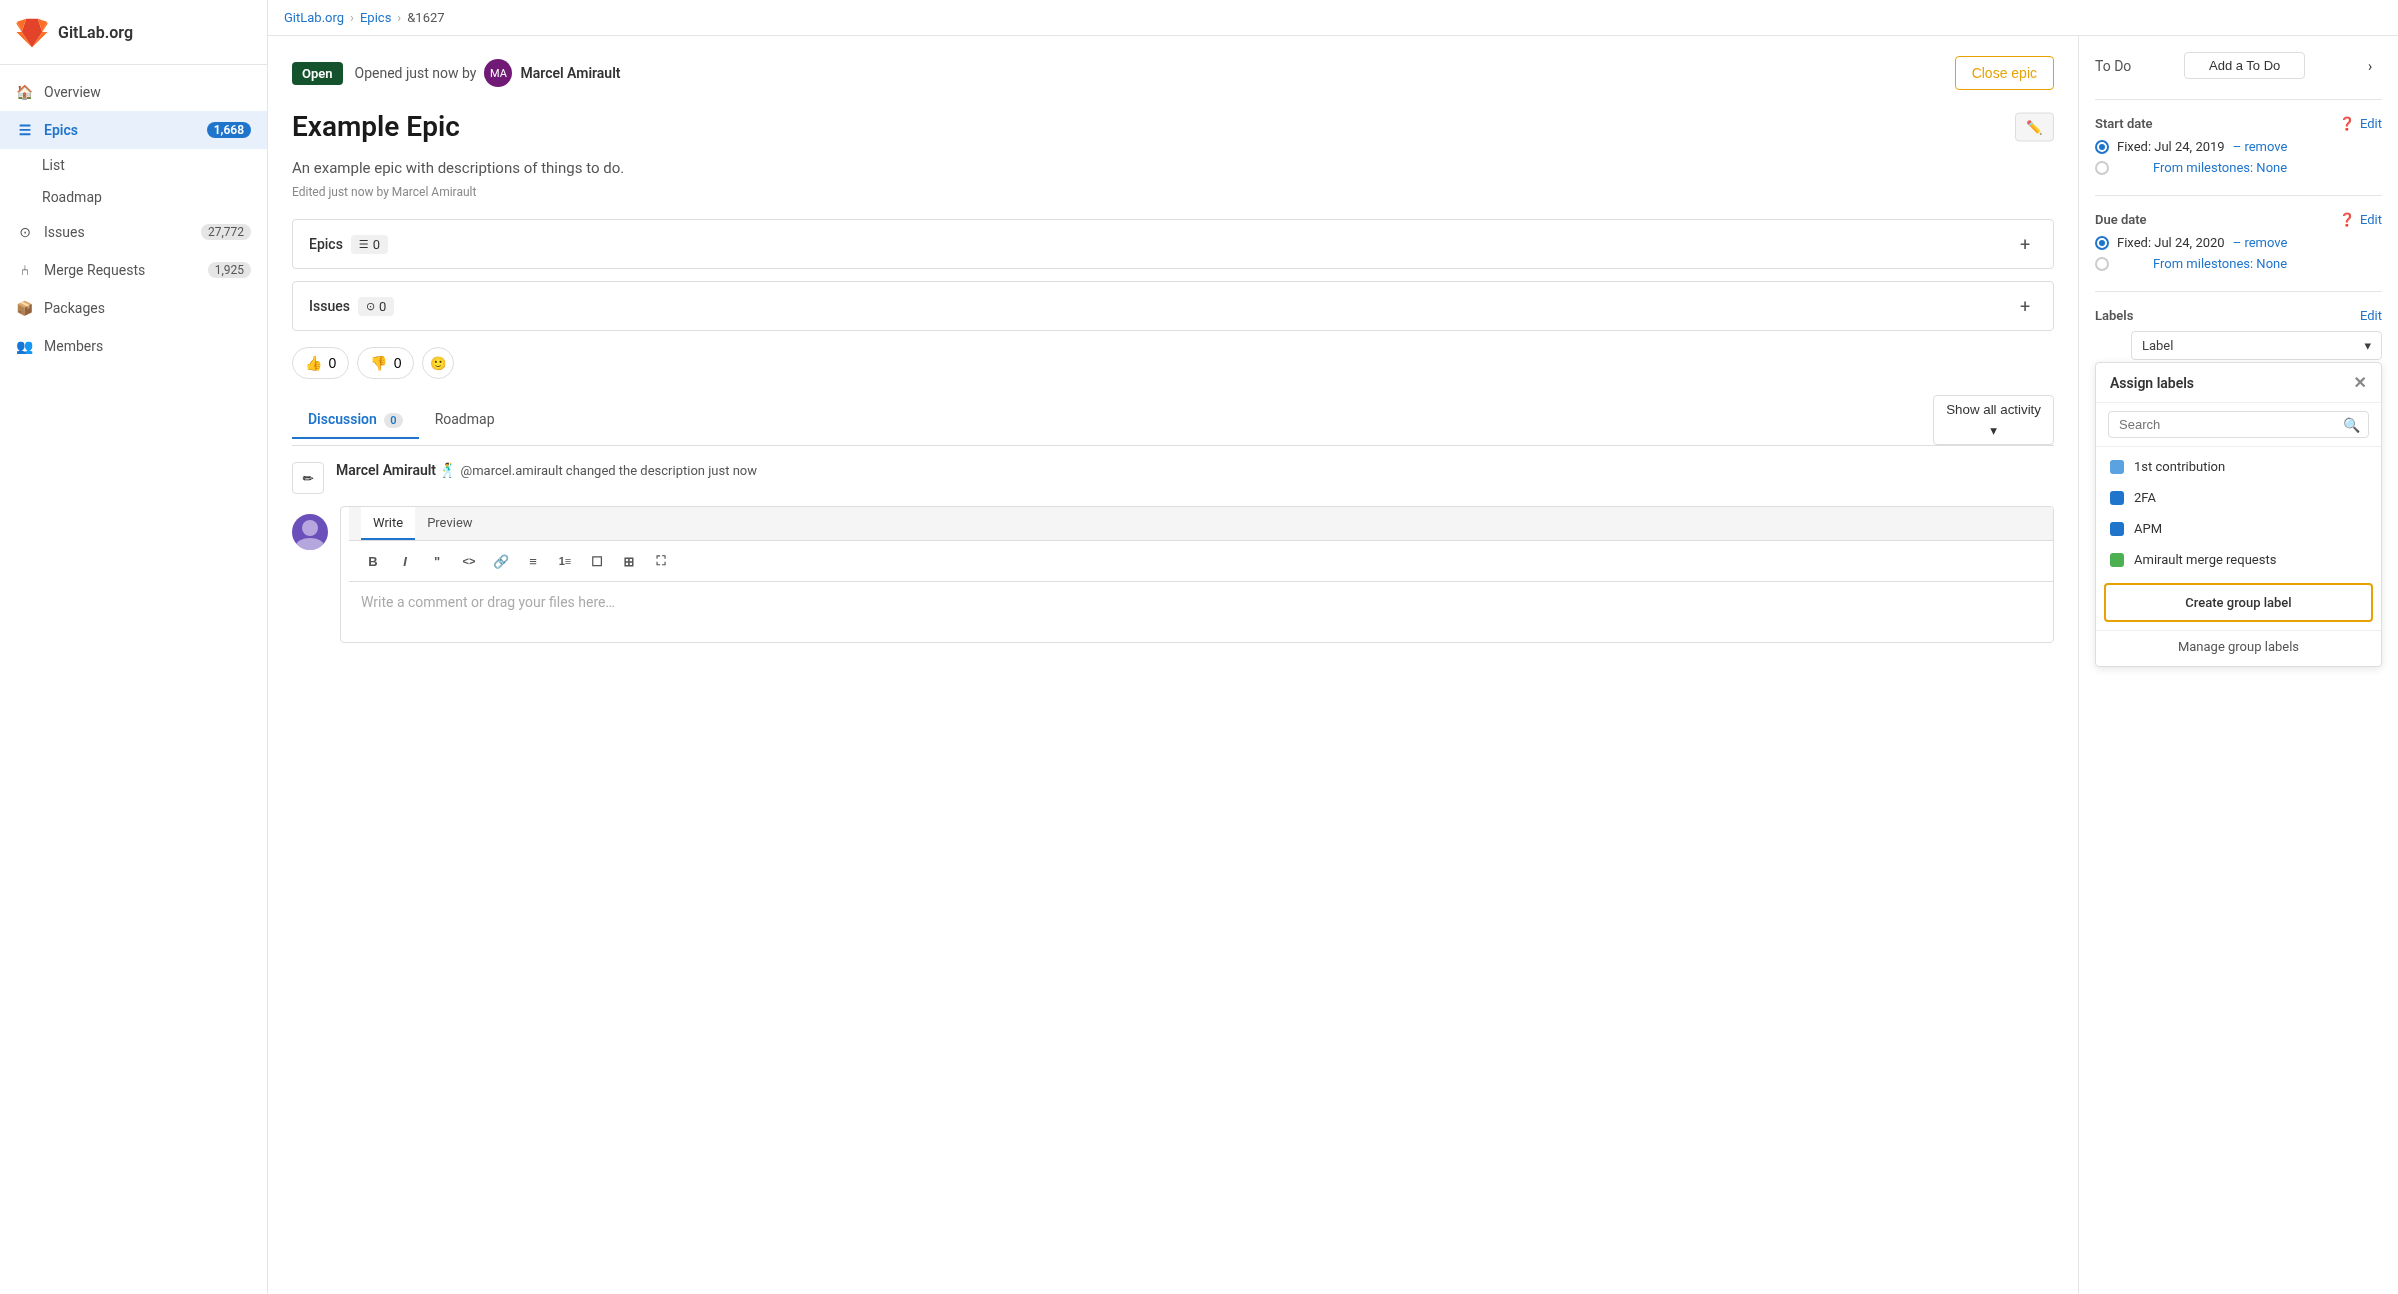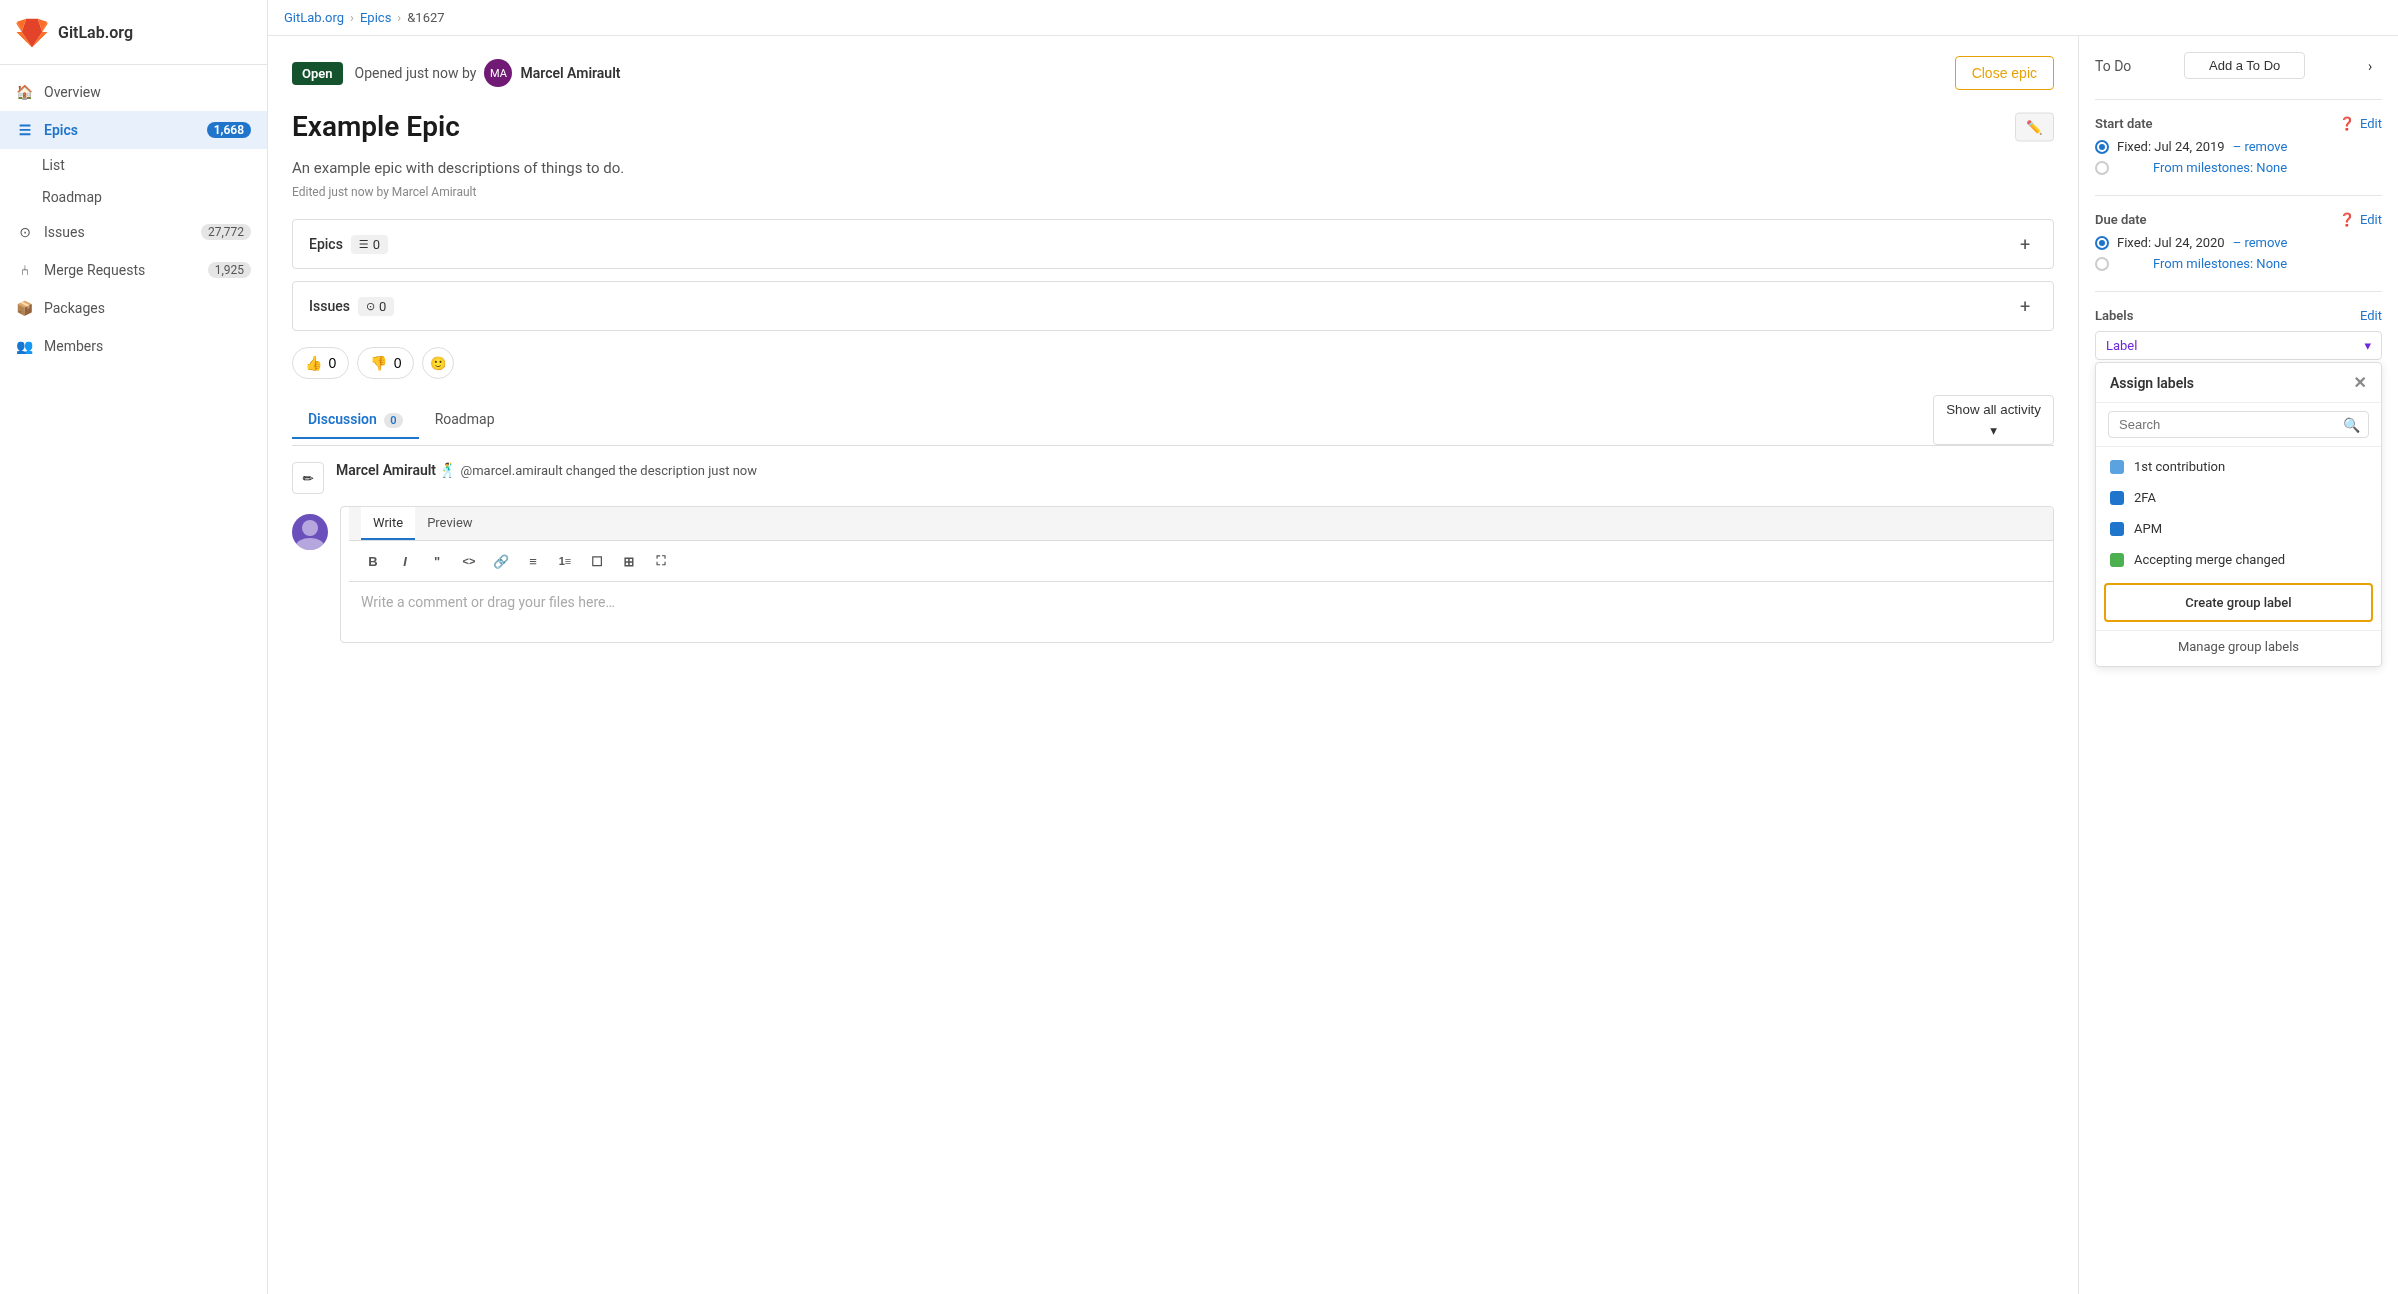--- a/index.html
+++ b/index.html
@@ -91,21 +91,21 @@
     .radio-dot { width: 14px; height: 14px; border-radius: 50%; border: 2px solid #1f75cb; background: #fff; flex-shrink: 0; position: relative; }
     .radio-dot.checked::after { content: ''; position: absolute; top: 2px; left: 2px; width: 6px; height: 6px; border-radius: 50%; background: #1f75cb; }
     .radio-dot.empty { border-color: #ccc; }
     .remove-link { color: #1f75cb; cursor: pointer; }
     .from-milestones { color: #1f75cb; font-size: 13px; margin-left: 36px; }
     .divider { border: none; border-top: 1px solid #e5e5e5; margin: 16px 0; }
 
     
     .labels-section { margin-bottom: 20px; }
     .labels-header { display: flex; align-items: center; justify-content: space-between; margin-bottom: 8px; text-align: center; }
-    .label-dropdown { border: 1px solid #ddd; border-radius: 4px; padding: 6px 10px; cursor: pointer; display: flex; align-items: center; justify-content: space-between; color: #6d28d9; font-size: 13px; background: #fff; }
+    .label-dropdown { border: 1px solid #ddd; border-radius: 4px; padding: 6px 10px; cursor: pointer; display: flex; align-items: center; justify-content: space-between; color: #404040; font-size: 13px; background: #fff; margin-left: 36px; }
 
     
     .assign-labels-dropdown { border: 1px solid #ddd; border-radius: 4px; background: #fff; margin-top: 4px; box-shadow: 0 2px 8px rgba(0,0,0,0.1); }
     .assign-labels-header { padding: 10px 14px; font-weight: 600; font-size: 14px; border-bottom: 1px solid #eee; display: flex; align-items: center; justify-content: space-between; }
     .close-dropdown { cursor: pointer; color: #888; font-size: 16px; }
     .label-search { padding: 8px 12px; border-bottom: 1px solid #eee; position: relative; }
     .label-search input { width: 100%; border: 1px solid #ddd; border-radius: 4px; padding: 5px 30px 5px 10px; font-size: 13px; outline: none; }
     .search-icon-small { position: absolute; right: 20px; top: 50%; transform: translateY(-50%); color: #aaa; }
     .label-list { padding: 4px 0; }
     .label-item { display: flex; align-items: center; gap: 10px; padding: 8px 14px; cursor: pointer; }
@@ -382,21 +382,21 @@
             <div class="label-item">
               <div class="label-color" style="background:#1f75cb;"></div>
               <span class="label-name">2FA</span>
             </div>
             <div class="label-item">
               <div class="label-color" style="background:#1f75cb;"></div>
               <span class="label-name">APM</span>
             </div>
             <div class="label-item">
               <div class="label-color" style="background:#4caf50;"></div>
-              <span class="label-name">Accepting merge changed</span>
+              <span class="label-name">Amirault merge requests</span>
             </div>
           </div>
           <div class="create-label-btn">Create group label</div>
           <div class="manage-labels-btn">Manage group labels</div>
         </div>
       </div>
     </div>
   </div>
 </div>
 

